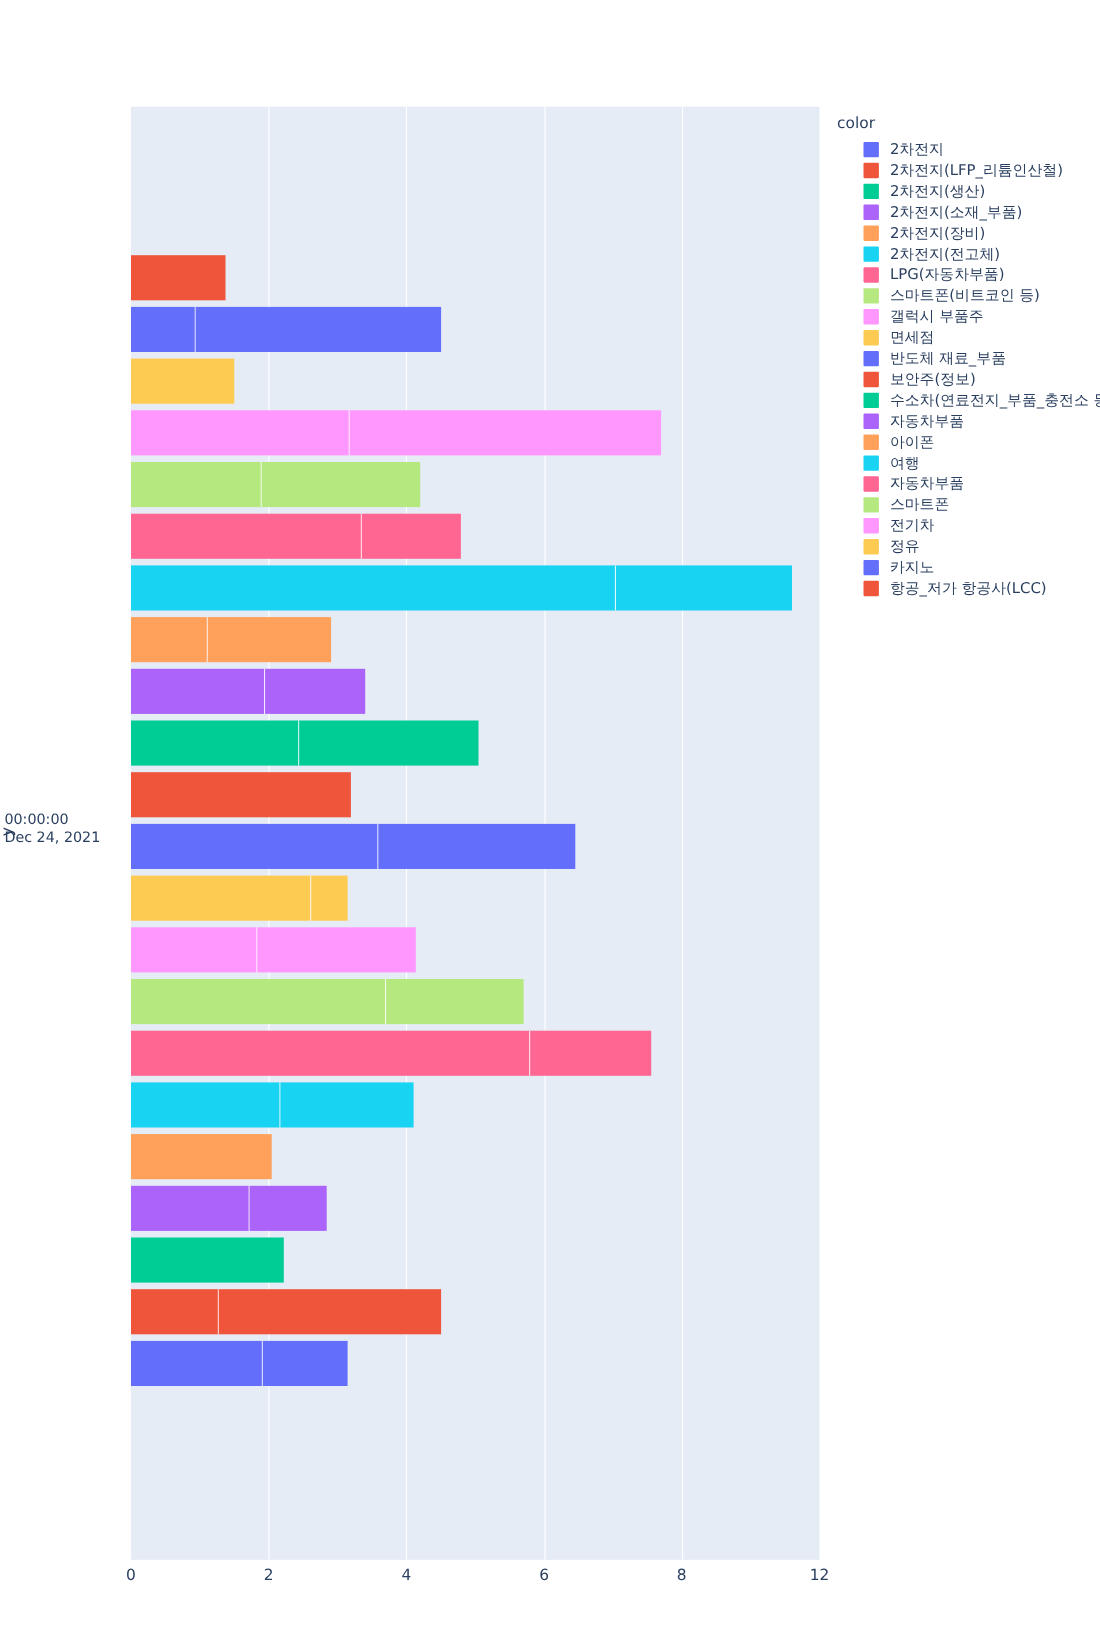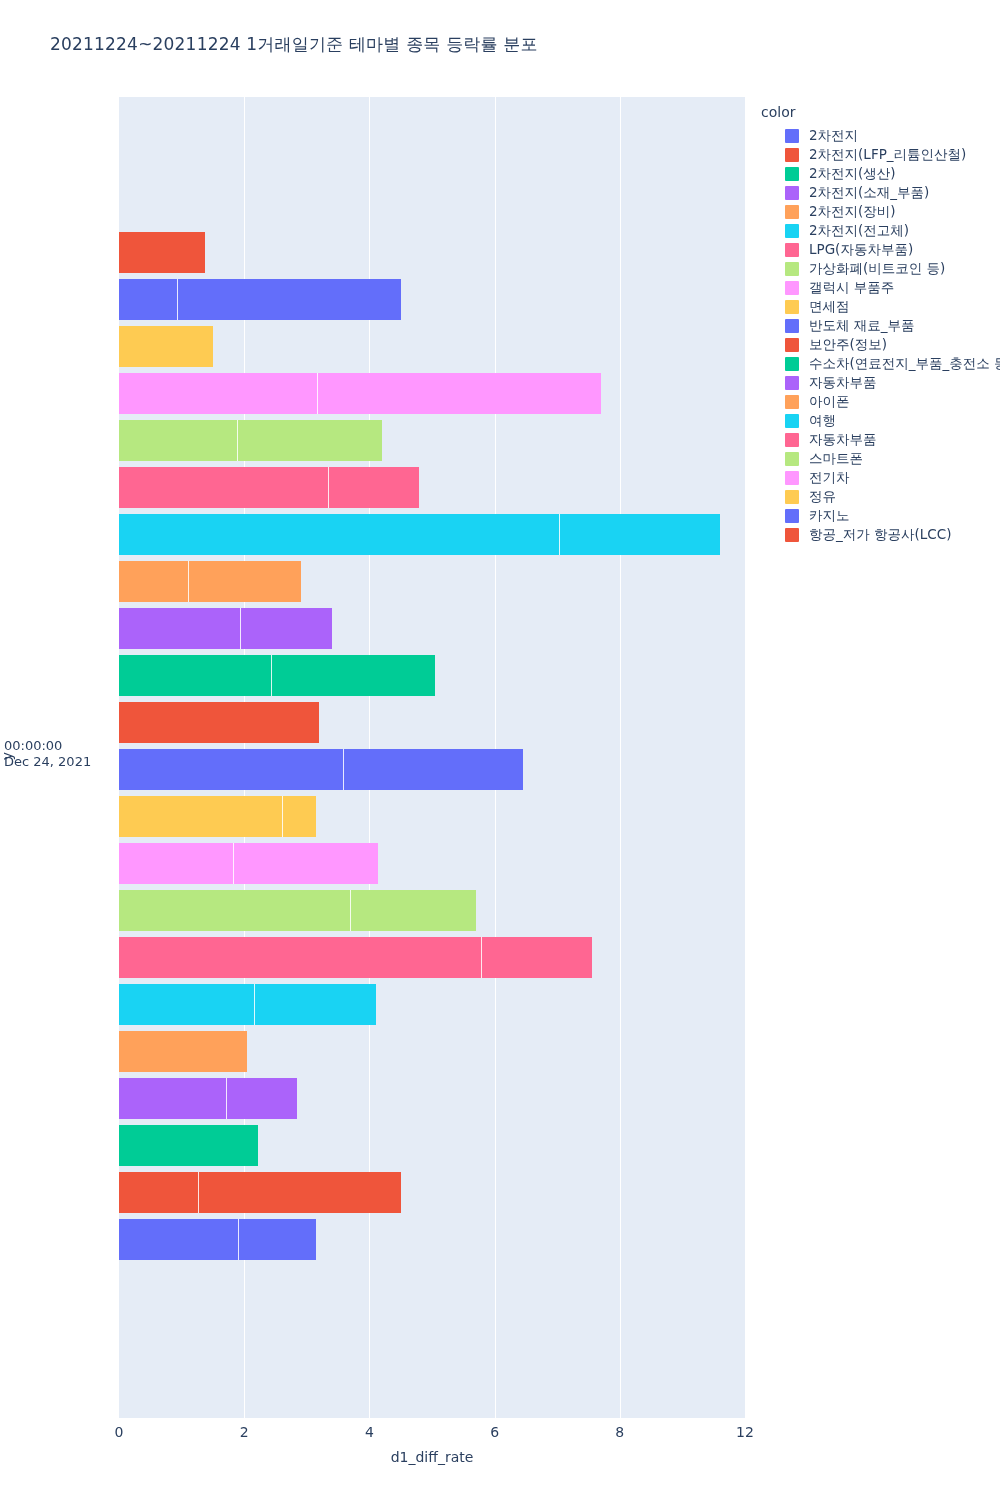--- a/index.html
+++ b/index.html
@@ -145,21 +145,20 @@
     font-size: 13.5px;
     color: #2a3f5f;
     white-space: nowrap;
   }
 </style>
 </head>
 <body>
 
 <div id="chart-root">
 
-  <div class="chart-title">20211224~20211224 1거래일기준 테마별 종목 등락률 분포</div>
 
   <div class="plot-area" id="plot-area">
       <div class="vgrid" style="left: 125.2px;"></div>
       <div class="vgrid" style="left: 250.4px;"></div>
       <div class="vgrid" style="left: 375.6px;"></div>
       <div class="vgrid" style="left: 500.8px;"></div>
       <div class="bar-row" style="top: 135px;">
         <div class="bar-seg" style="width: 86.388px; background: rgb(239, 85, 59);"></div>
       </div>
       <div class="bar-row" style="top: 182px;">
@@ -246,21 +245,20 @@
 
   <div id="x-ticks">
       <div class="x-tick-label" style="left: 119px;">0</div>
       <div class="x-tick-label" style="left: 244.2px;">2</div>
       <div class="x-tick-label" style="left: 369.4px;">4</div>
       <div class="x-tick-label" style="left: 494.6px;">6</div>
       <div class="x-tick-label" style="left: 619.8px;">8</div>
       <div class="x-tick-label" style="left: 745px;">12</div>
     </div>
 
-  <div class="x-axis-title">d1_diff_rate</div>
 
   <div class="y-tick-wrap">
     <div class="y-tick-label">00:00:00
 Dec 24, 2021</div>
   </div>
 
   <div class="y-axis-title">y</div>
 
   <div class="legend">
     <div class="legend-title">color</div>
@@ -288,21 +286,21 @@
         <div class="legend-item">
           <span class="legend-swatch" style="background: rgb(25, 211, 243);"></span>
           <span class="legend-label">2차전지(전고체)</span>
         </div>
         <div class="legend-item">
           <span class="legend-swatch" style="background: rgb(255, 102, 146);"></span>
           <span class="legend-label">LPG(자동차부품)</span>
         </div>
         <div class="legend-item">
           <span class="legend-swatch" style="background: rgb(182, 232, 128);"></span>
-          <span class="legend-label">가상화폐(비트코인 등)</span>
+          <span class="legend-label">스마트폰(비트코인 등)</span>
         </div>
         <div class="legend-item">
           <span class="legend-swatch" style="background: rgb(255, 151, 255);"></span>
           <span class="legend-label">갤럭시 부품주</span>
         </div>
         <div class="legend-item">
           <span class="legend-swatch" style="background: rgb(254, 203, 82);"></span>
           <span class="legend-label">면세점</span>
         </div>
         <div class="legend-item">

